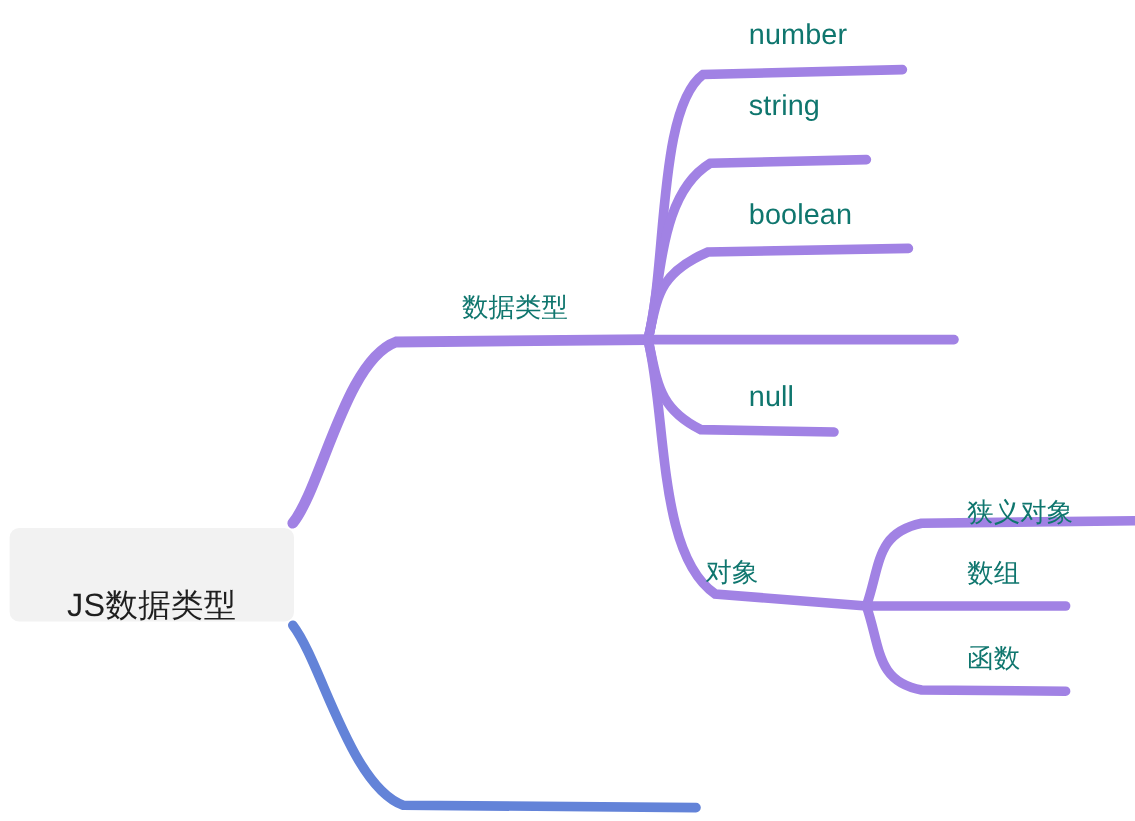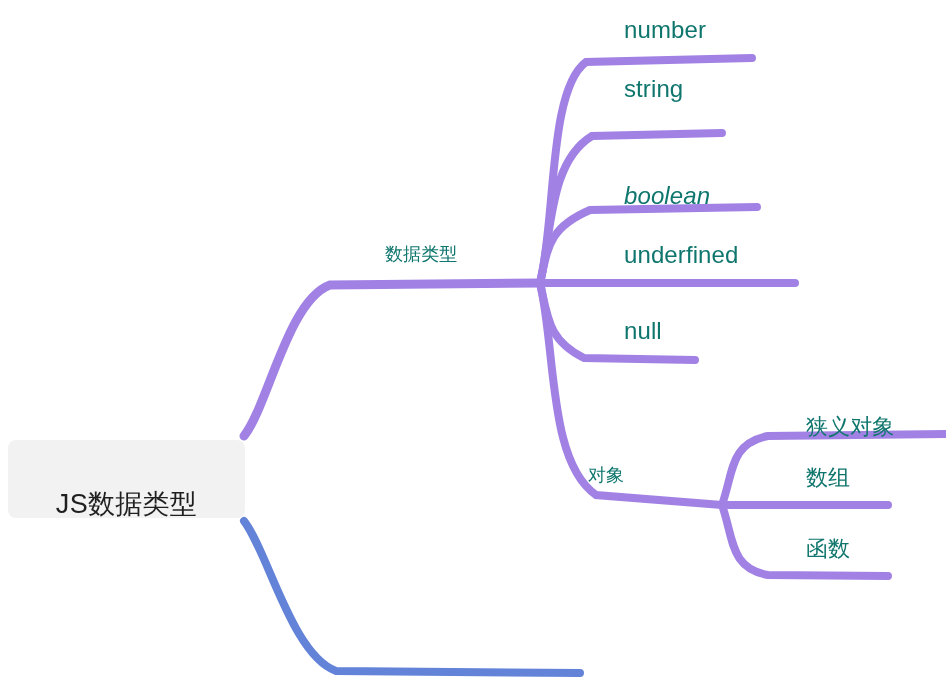--- a/index.html
+++ b/index.html
@@ -43,21 +43,21 @@
     align-items: flex-end;
     justify-content: center;
   }
   .root-node-label {
     color: #1f1f1f;
     font-size: 27px;
     white-space: nowrap;
     line-height: 1;
     letter-spacing: 0.3px;
   }
-  .lvl1-label { font-size: 18px; }
+  .lvl1-label { font-size: 22px; }
   .lvl2-label { font-size: 24px; }
   .lvl3-label { font-size: 22px; }
 </style>
 </head>
 <body>
 
 <div id="mindmap-canvas">
 
   <svg id="mindmap-svg" viewBox="0 0 946 684" xmlns="http://www.w3.org/2000/svg">
 
@@ -87,23 +87,22 @@
   <div class="root-node" style="left:8px; top:440px; width:237px; height:78px;">
     <span class="root-node-label">JS数据类型</span>
   </div>
 
   <div class="node-label lvl1-label" style="left:385px; top:245px;">数据类型</div>
 
   <div class="node-label lvl2-label" style="left:624px; top:18px;">number</div>
 
   <div class="node-label lvl2-label" style="left:624px; top:77px;">string</div>
 
-  <div class="node-label lvl2-label" style="left:624px; top:184px;font-style:italic;">boolean</div>
+  <div class="node-label lvl2-label" style="left:624px; top:168px;">boolean</div>
 
-  <div class="node-label lvl2-label" style="left:624px; top:243px;">underfined</div>
 
   <div class="node-label lvl2-label" style="left:624px; top:319px;text-align:center;">null</div>
 
   <div class="node-label lvl1-label" style="left:588px; top:466px;">对象</div>
 
   <div class="node-label lvl3-label" style="left:806px; top:416px;">狭义对象</div>
 
   <div class="node-label lvl3-label" style="left:806px; top:467px;">数组</div>
 
   <div class="node-label lvl3-label" style="left:806px; top:538px;text-align:right;">函数</div>

